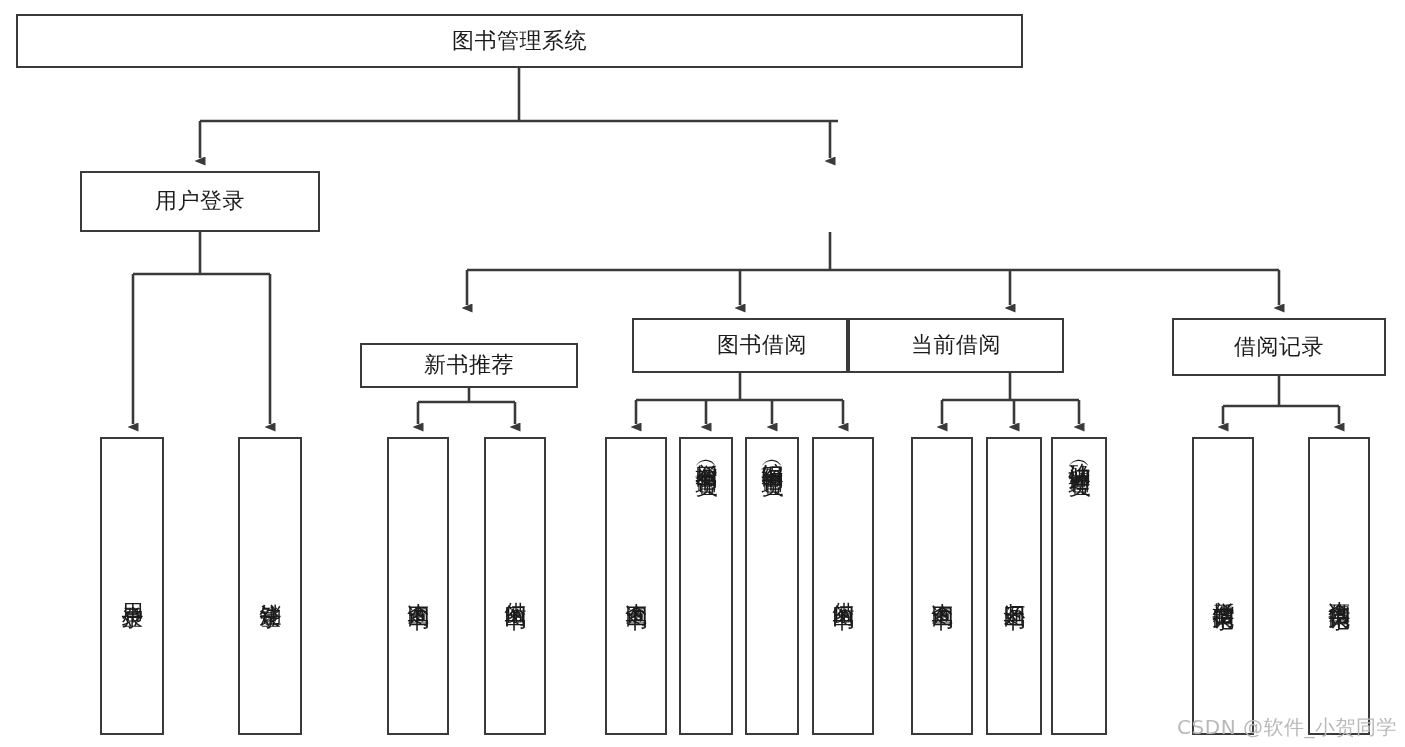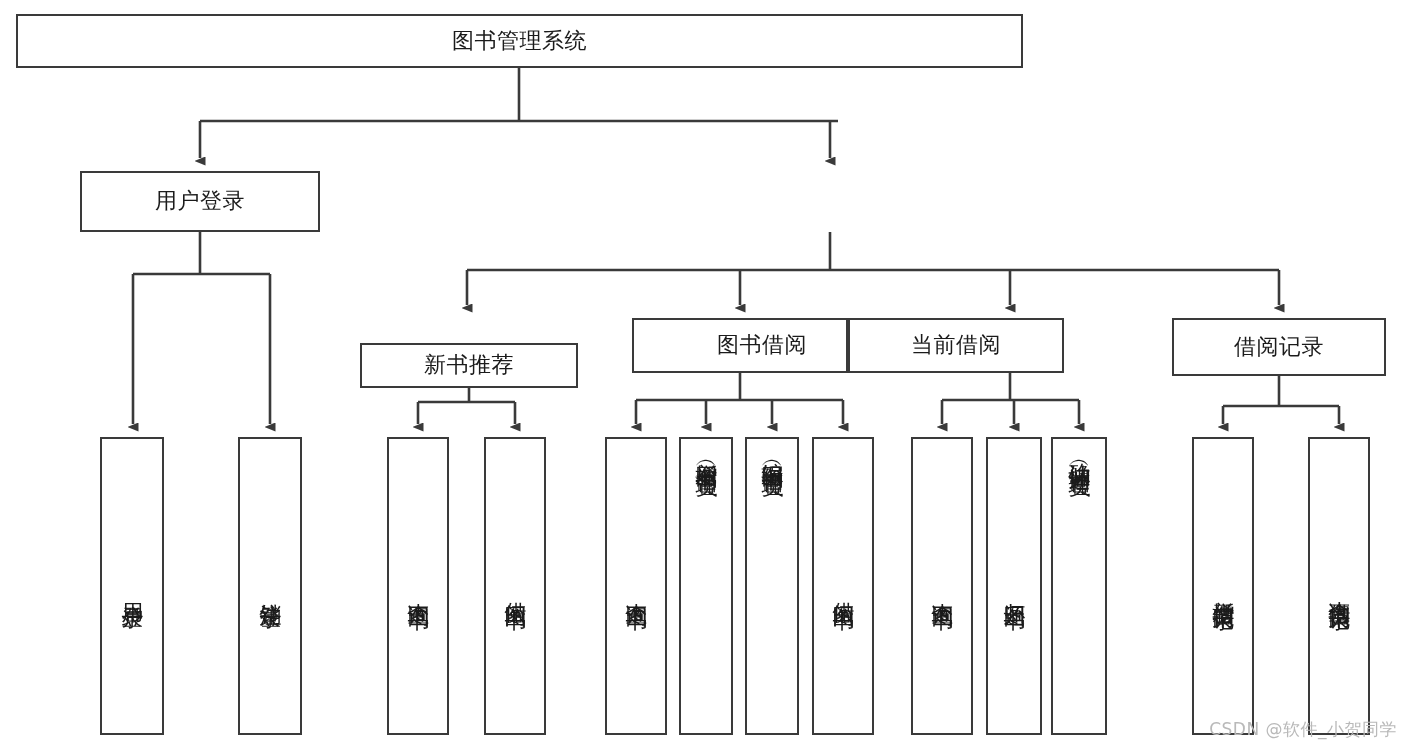--- a/index.html
+++ b/index.html
@@ -57,21 +57,21 @@
     left: 0;
     top: 0;
     width: 1405px;
     height: 747px;
     pointer-events: none;
   }
   .watermark {
     position: absolute;
     right: 8px;
     bottom: 6px;
-    font-size: 17px;
+    font-size: 20px;
     color: #b9b9b9;
     letter-spacing: 0.5px;
     white-space: nowrap;
   }
 </style>
 </head>
 <body>
 
 <div id="canvas">
 

